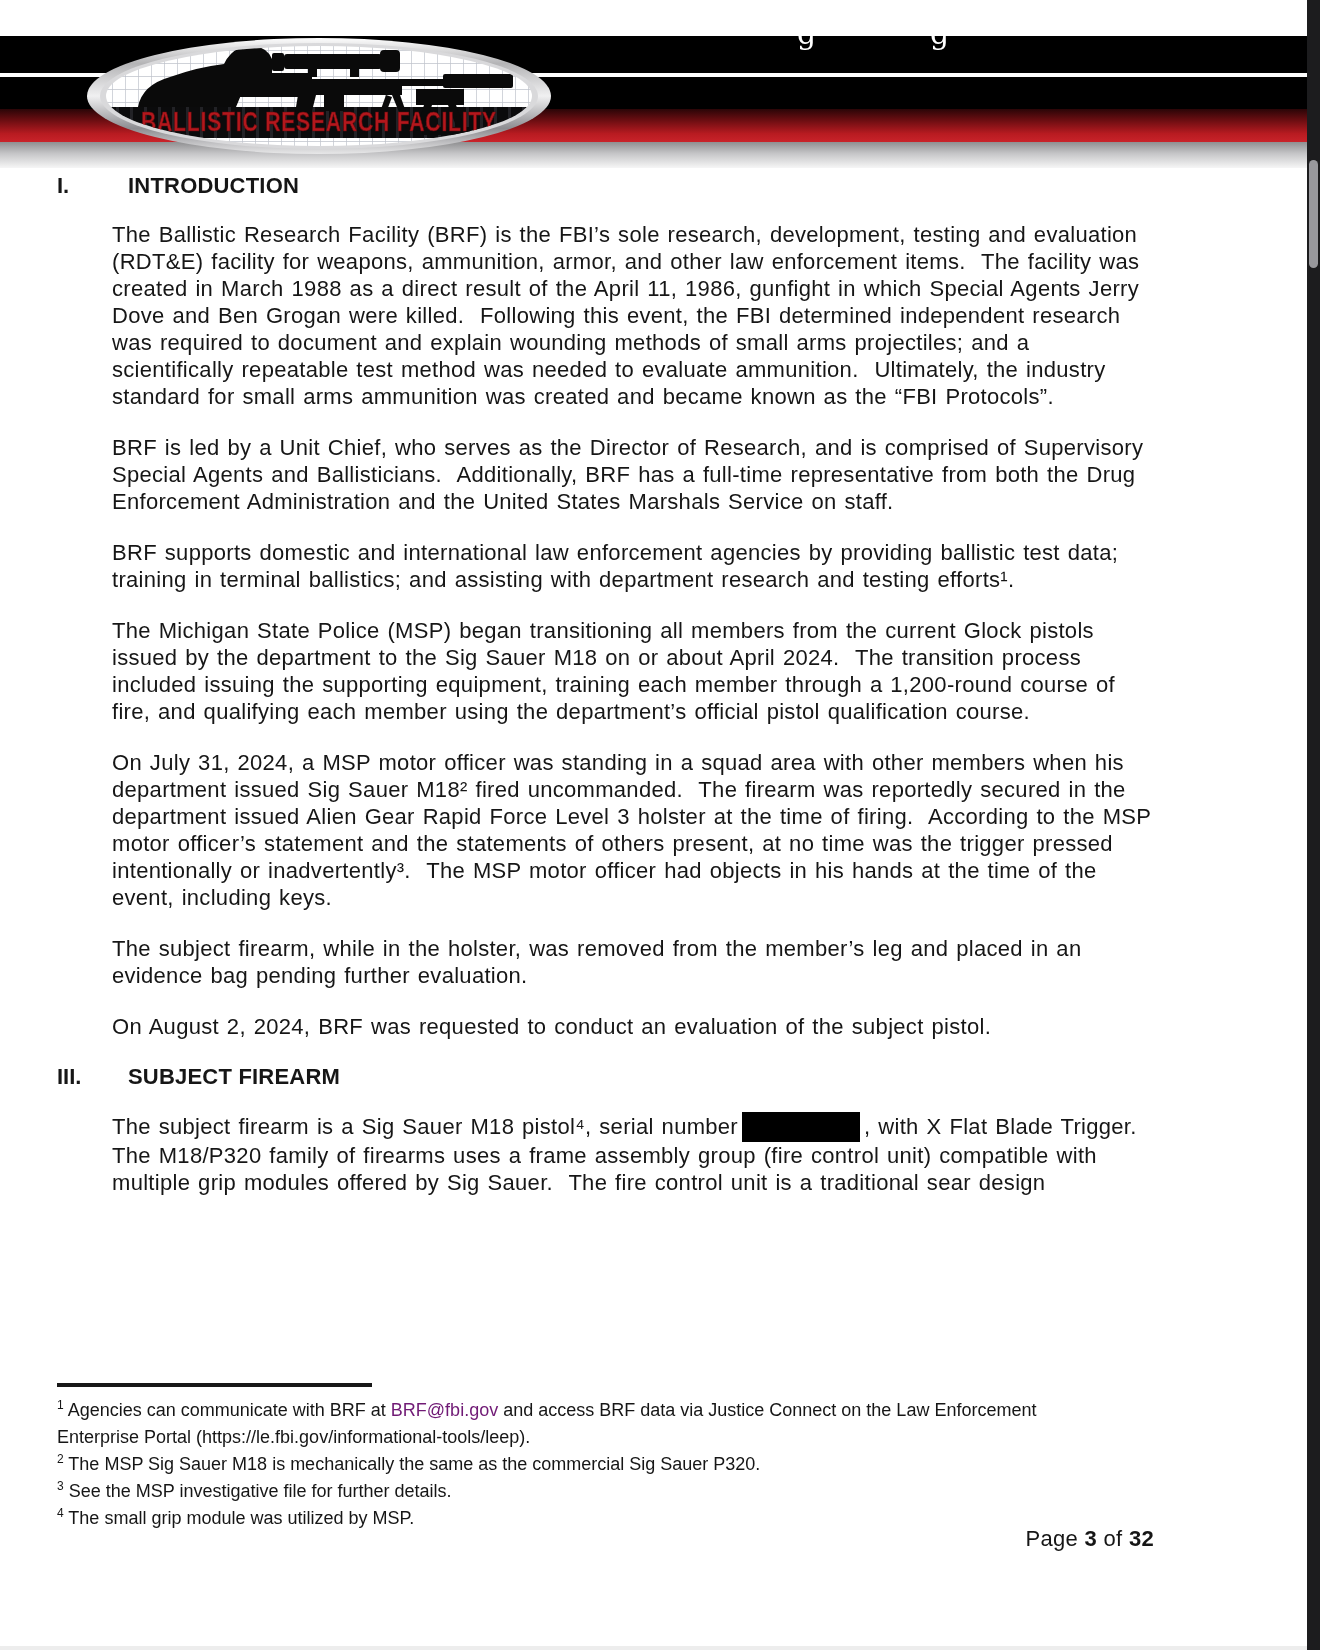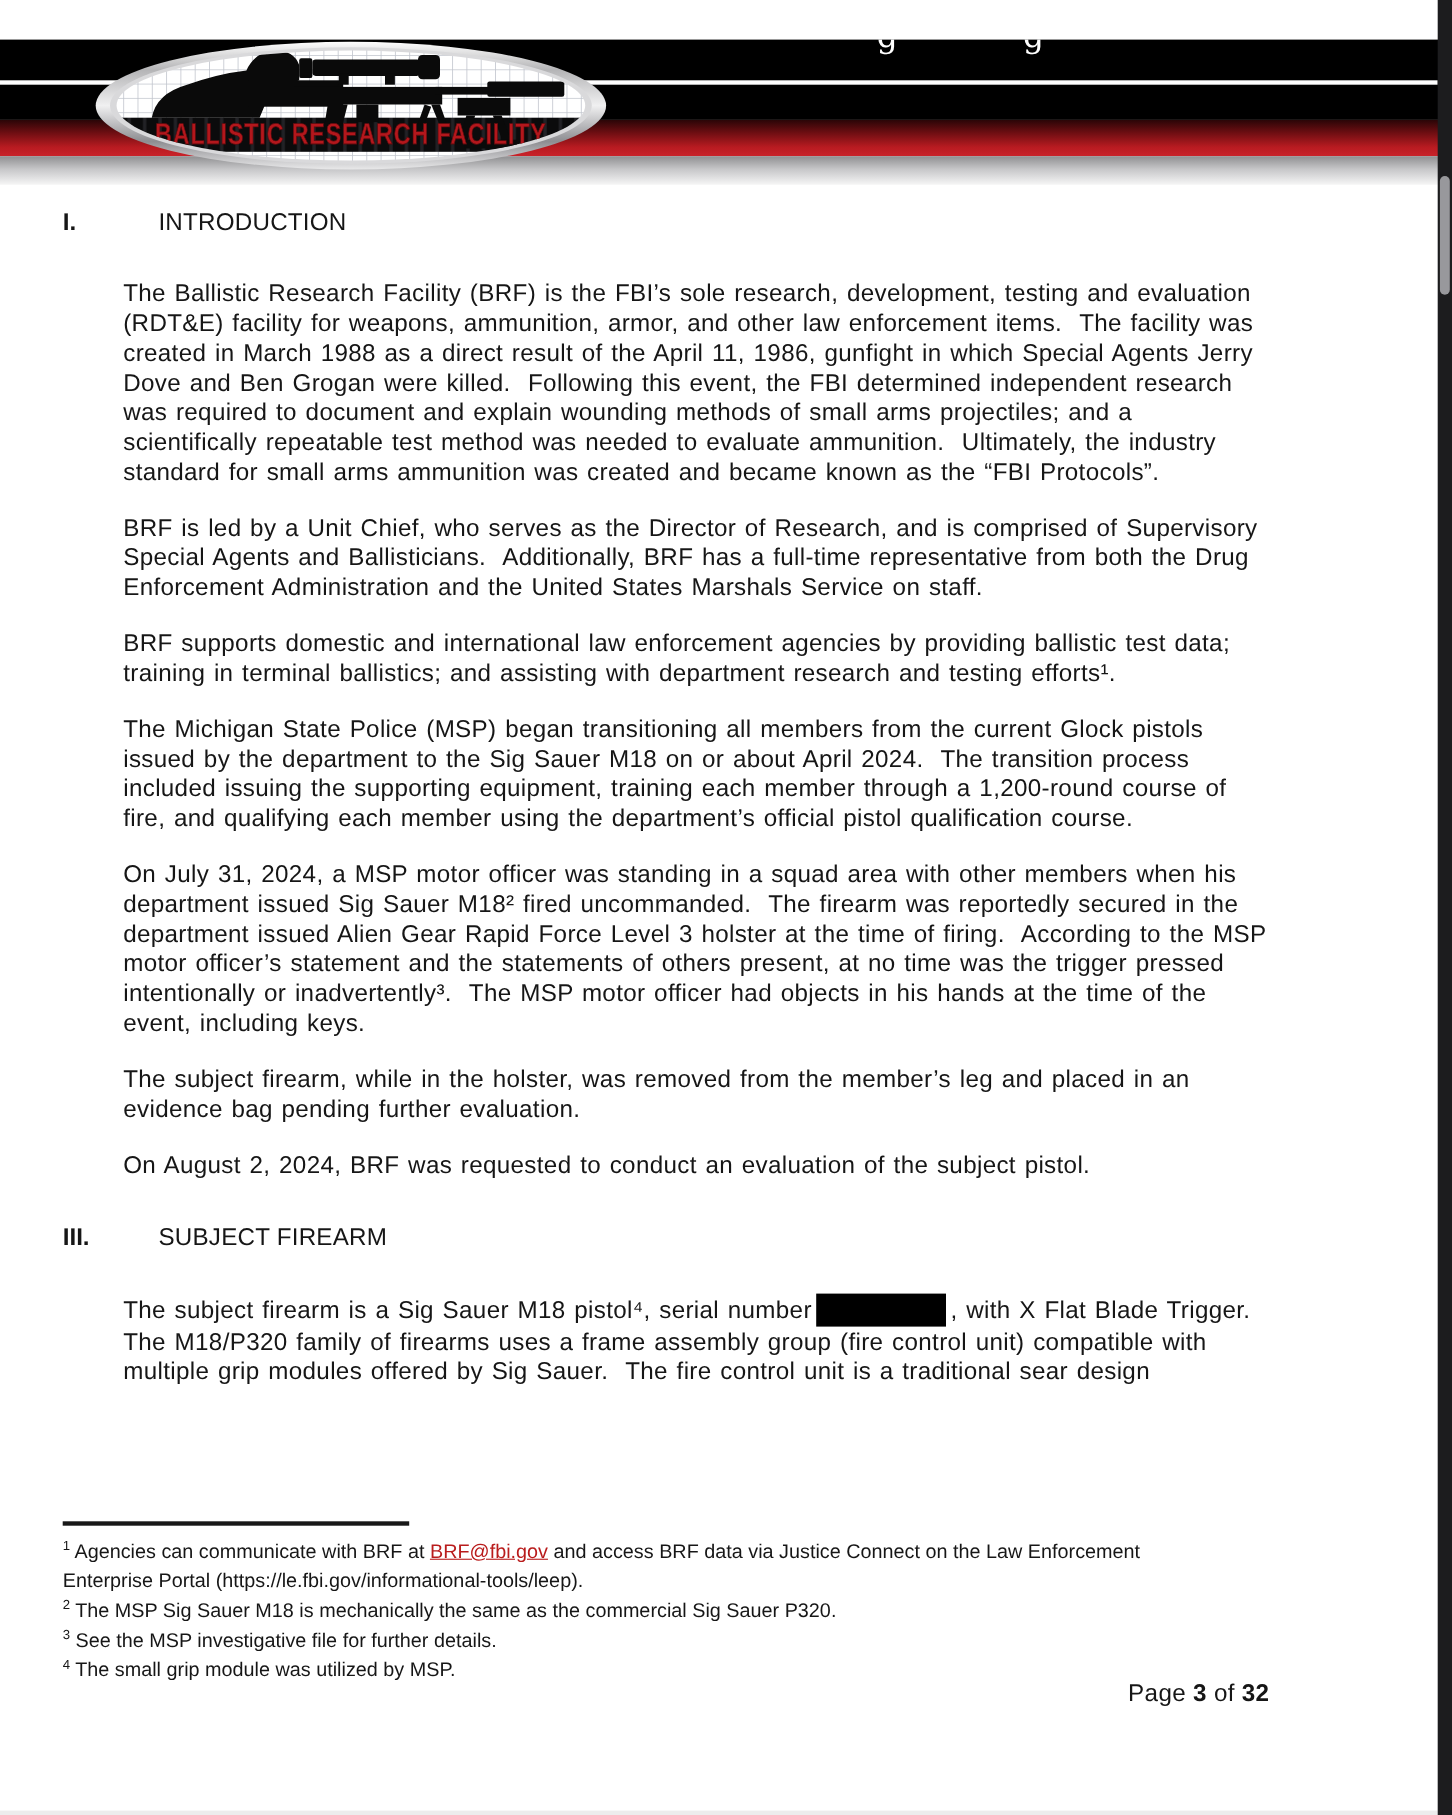--- a/index.html
+++ b/index.html
@@ -20,31 +20,31 @@
   
   .scroll-track{position:absolute;top:0;right:0;width:13px;height:1650px;background:#1c1c1e;z-index:5;}
   .scroll-thumb{position:absolute;top:160px;right:2px;width:9px;height:108px;background:#98989c;border-radius:5px;z-index:6;}
   .bottom-bar{position:absolute;bottom:0;left:0;width:1307px;height:4px;background:#ededed;z-index:4;}
 
   
   .doc{position:absolute;top:132px;left:0;width:1307px;}
   .sec-head{display:flex;align-items:baseline;margin:20px 0 22px 57px;}
   .sec-head.first{margin-top:41px;}
   .numeral{width:71px;font-weight:bold;font-size:22px;}
-  .sec-title{margin:16px;font-size:22px;font-weight:normal;letter-spacing:0.2px;}
+  .sec-title{margin:0;font-size:22px;font-weight:bold;letter-spacing:0.2px;}
   .body-p{margin:0 0 24px 112px;width:1045px;font-size:22px;line-height:27px;
           letter-spacing:0.3px;word-spacing:1.5px;white-space:pre-wrap;}
   .redaction{display:inline-block;width:118px;height:30px;background:#000;vertical-align:-8px;margin:0 4px;}
 
   
   .footnotes{position:absolute;top:1383px;left:57px;width:1115px;font-size:18px;line-height:27px;}
   .footnote-divider{width:315px;height:4px;background:#181818;margin:0 0 10px 0;}
   .footnote{white-space:pre-wrap;width:1000px;}
   .footnote sup{font-size:12px;line-height:0;}
-  .fn-link{color:#b91c1c;text-decoration:underline;cursor:pointer;}
+  .fn-link{color:#701a75;cursor:pointer;}
 
   .page-footer{position:absolute;top:1526px;right:166px;font-size:22px;letter-spacing:0.3px;}
   .page-footer b{font-weight:bold;}
 </style>
 </head>
 <body>
 
 <div class="screen">
 
   <div class="banner">

